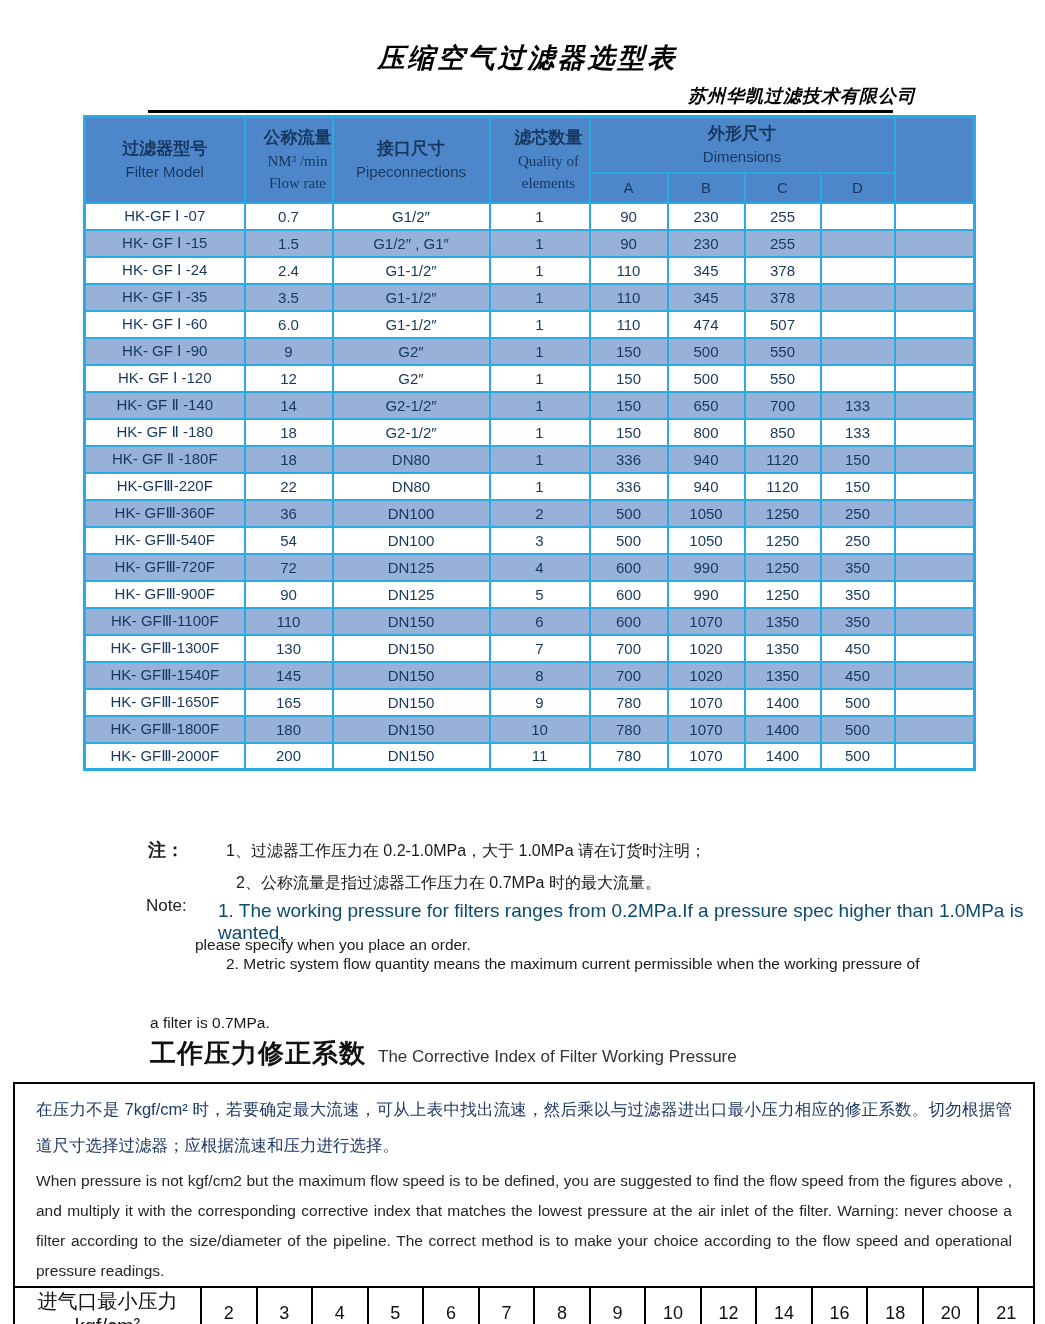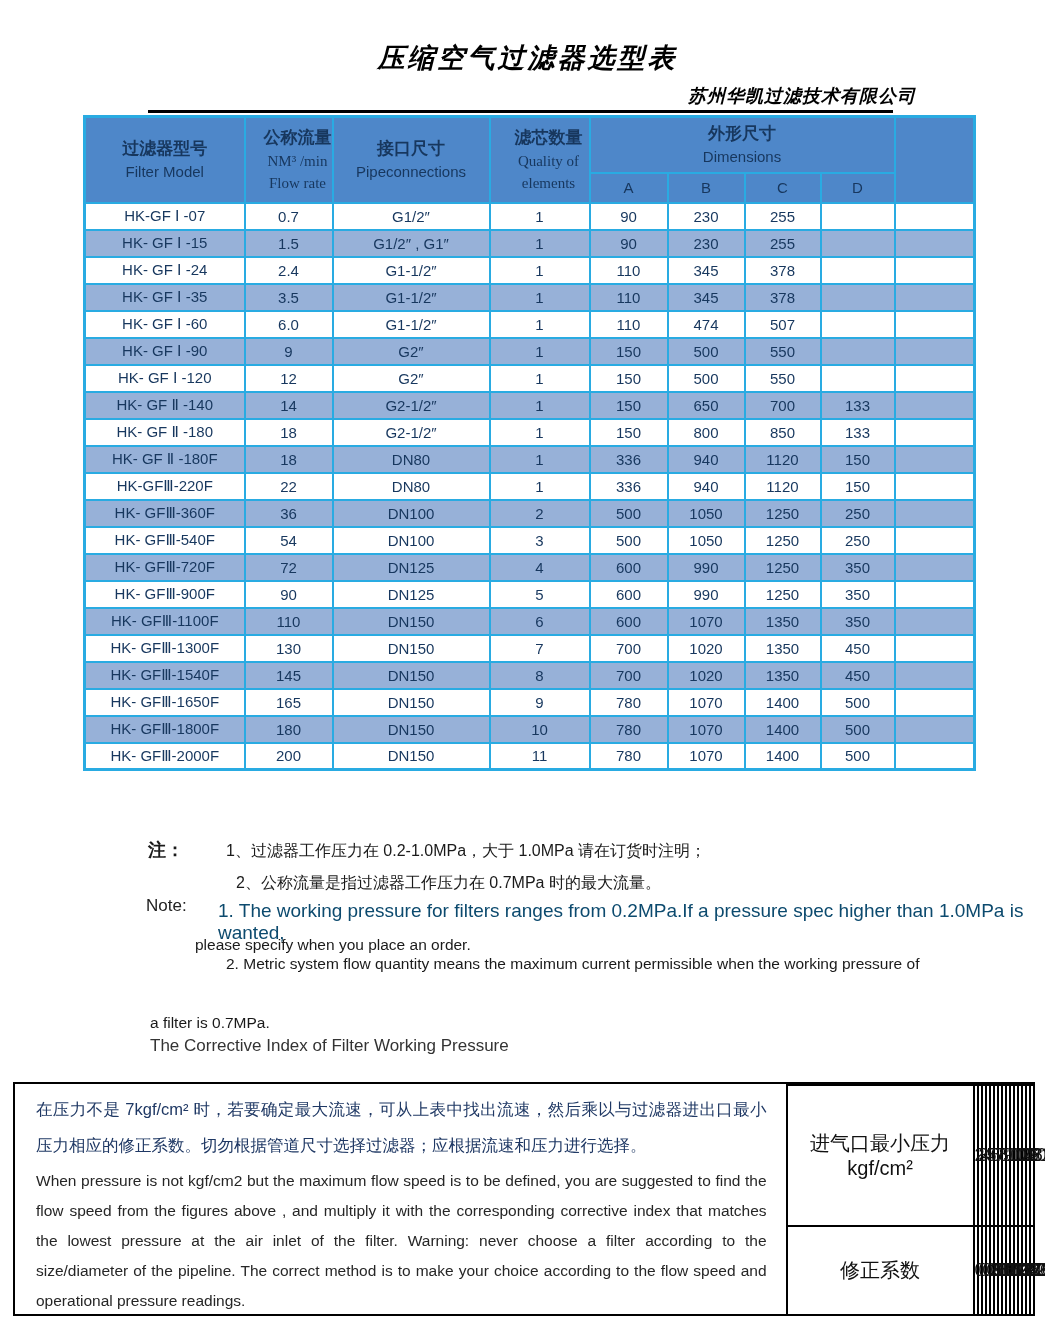--- a/index.html
+++ b/index.html
@@ -78,21 +78,21 @@
     display:flex; align-items:baseline; gap:12px;
   }
   .section-zh{ font-size:26px; font-weight:bold; color:#111; letter-spacing:1px; }
   .section-en{ font-size:17px; color:#333; }
 
   
   .correction-box{
     position:absolute; left:13px; top:1082px;
     width:1022px; height:234px;
     border:2px solid #000;
-    display:flex; flex-direction:row; justify-content:space-between;
+    display:flex; flex-direction:column; justify-content:space-between;
     background:#fff;
   }
   .box-text{ padding:7px 21px 0 21px; }
   .box-zh{
     color:#1f3864; font-size:16.5px; line-height:36px;
     text-align:justify;
   }
   .box-en{
     color:#262626; font-size:15.5px; line-height:30px;
     text-align:justify; margin-top:3px;
@@ -399,20 +399,21 @@
 <div class="note note-zh-label">注：</div>
 <div class="note note-zh-1">1、过滤器工作压力在 0.2-1.0MPa，大于 1.0MPa 请在订货时注明；</div>
 <div class="note note-zh-2">2、公称流量是指过滤器工作压力在 0.7MPa 时的最大流量。</div>
 <div class="note note-en-label">Note:</div>
 <div class="note note-en-1a">1. The working pressure for filters ranges from 0.2MPa.If a pressure spec higher than 1.0MPa is wanted,</div>
 <div class="note note-en-1b">please specify when you place an order.</div>
 <div class="note note-en-2a">2. Metric system flow quantity means the maximum current permissible when the working pressure of</div>
 <div class="note note-en-2b">a filter is 0.7MPa.</div>
 
 <div class="section-heading">
+  <span class="section-zh">工作压力修正系数</span>
   <span class="section-en">The Corrective Index of Filter Working Pressure</span>
 </div>
 
 <div class="correction-box">
   <div class="box-text">
     <div class="box-zh">在压力不是 7kgf/cm² 时，若要确定最大流速，可从上表中找出流速，然后乘以与过滤器进出口最小压力相应的修正系数。切勿根据管道尺寸选择过滤器；应根据流速和压力进行选择。</div>
     <div class="box-en">When pressure is not kgf/cm2 but the maximum flow speed is to be defined, you are suggested to find the flow speed from the figures above , and multiply it with the corresponding corrective index that matches the lowest pressure at the air inlet of the filter. Warning: never choose a filter according to the size/diameter of the pipeline. The correct method is to make your choice according to the flow speed and operational pressure readings.</div>
   </div>
   <table class="correction-table">
     <colgroup>

